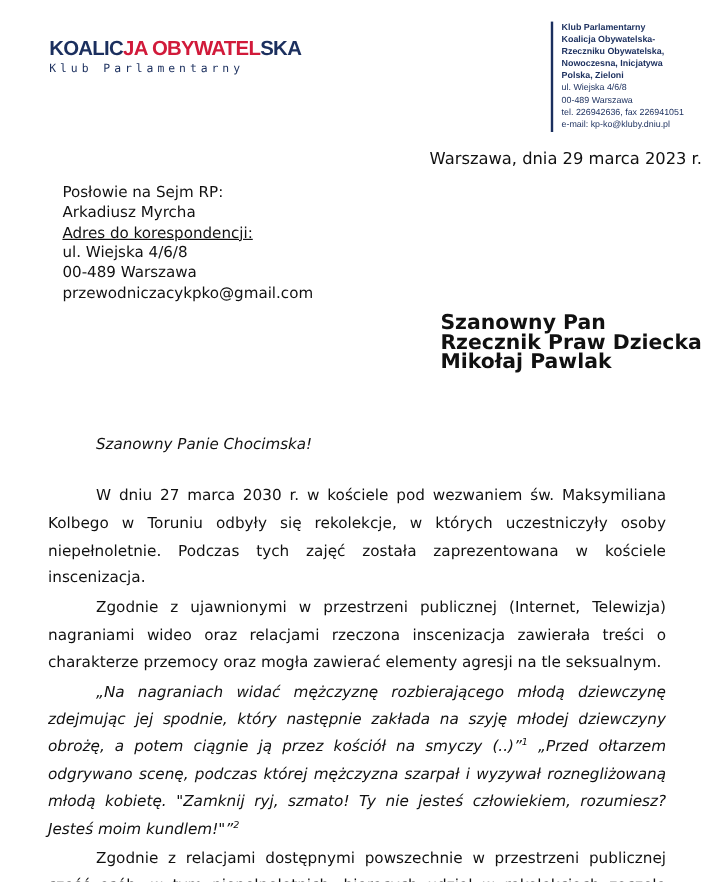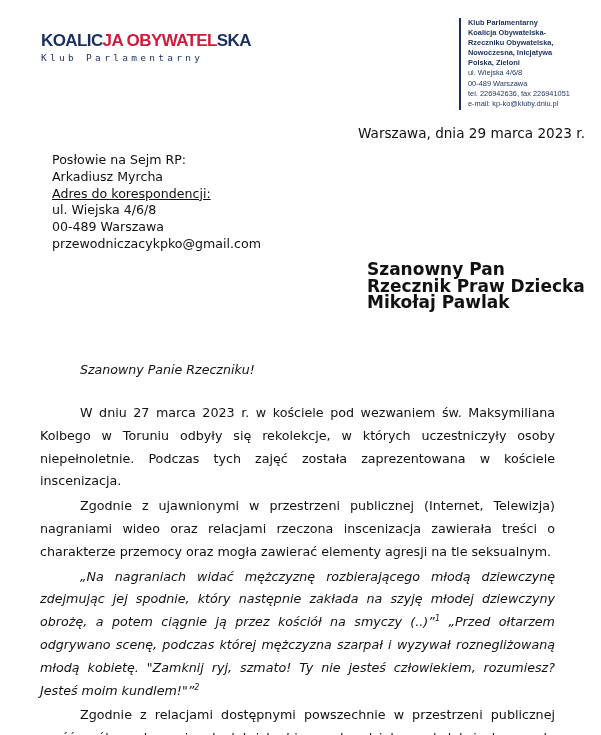--- a/index.html
+++ b/index.html
@@ -54,20 +54,20 @@
   <div>00-489 Warszawa</div>
   <div>przewodniczacykpko@gmail.com</div>
 </div>
 
 <div class="recipient">
   <div>Szanowny Pan</div>
   <div>Rzecznik Praw Dziecka</div>
   <div>Mikołaj Pawlak</div>
 </div>
 
-<div class="salutation">Szanowny Panie Rzeczniku!</div>
+<div class="salutation">Szanowny Panie Chocimska!</div>
 
 <div class="body-text">
-  <p>W dniu 27 marca 2023 r. w kościele pod wezwaniem św. Maksymiliana Kolbego w Toruniu odbyły się rekolekcje, w których uczestniczyły osoby niepełnoletnie. Podczas tych zajęć została zaprezentowana w kościele inscenizacja.</p>
+  <p>W dniu 27 marca 2030 r. w kościele pod wezwaniem św. Maksymiliana Kolbego w Toruniu odbyły się rekolekcje, w których uczestniczyły osoby niepełnoletnie. Podczas tych zajęć została zaprezentowana w kościele inscenizacja.</p>
   <p>Zgodnie z ujawnionymi w przestrzeni publicznej (Internet, Telewizja) nagraniami wideo oraz relacjami rzeczona inscenizacja zawierała treści o charakterze przemocy oraz mogła zawierać elementy agresji na tle seksualnym.</p>
   <p class="quote"><span>„Na nagraniach widać mężczyznę rozbierającego młodą dziewczynę zdejmując jej spodnie, który następnie zakłada na szyję młodej dziewczyny obrożę, a potem ciągnie ją przez kościół na smyczy (..)”</span><sup>1</sup><span> „Przed ołtarzem odgrywano scenę, podczas której mężczyzna szarpał i wyzywał roznegliżowaną młodą kobietę. "Zamknij ryj, szmato! Ty nie jesteś człowiekiem, rozumiesz? Jesteś moim kundlem!"”</span><sup>2</sup></p>
   <p>Zgodnie z relacjami dostępnymi powszechnie w przestrzeni publicznej część osób, w tym niepełnoletnich, biorących udział w rekolekcjach zaczęła wychodzić z kościoła</p>
 </div>
 
 </body></html>

